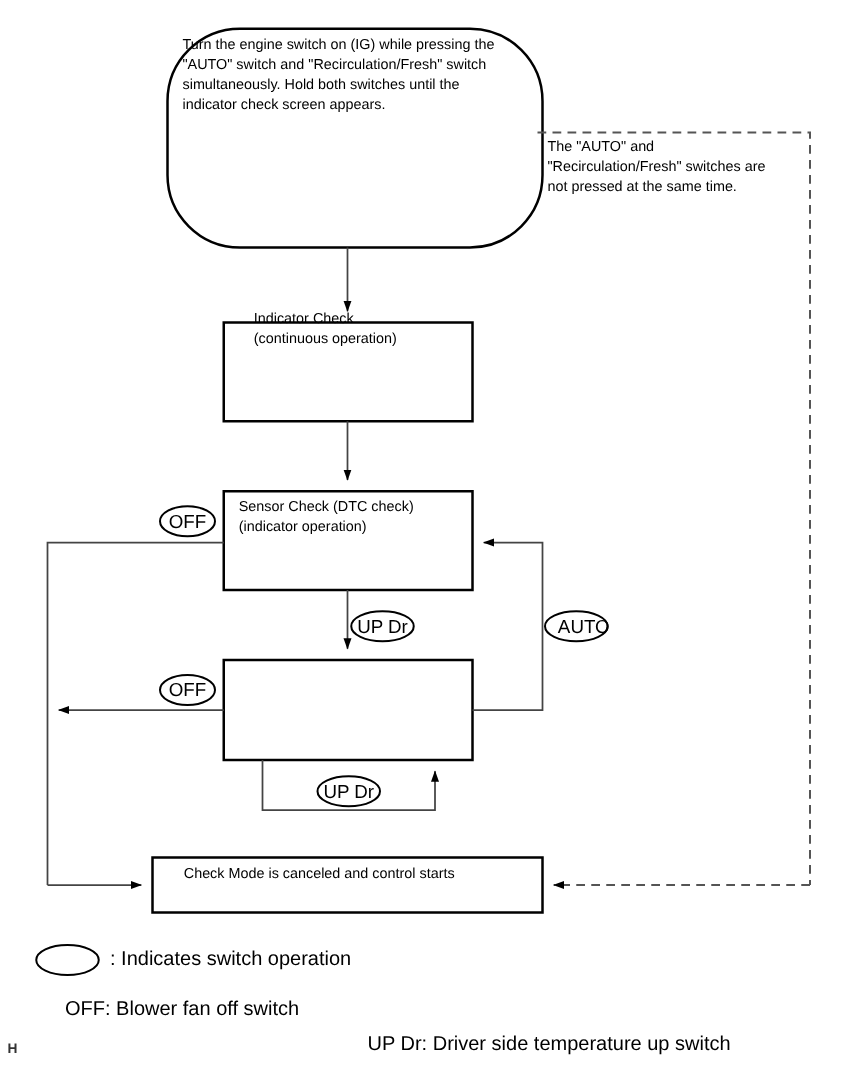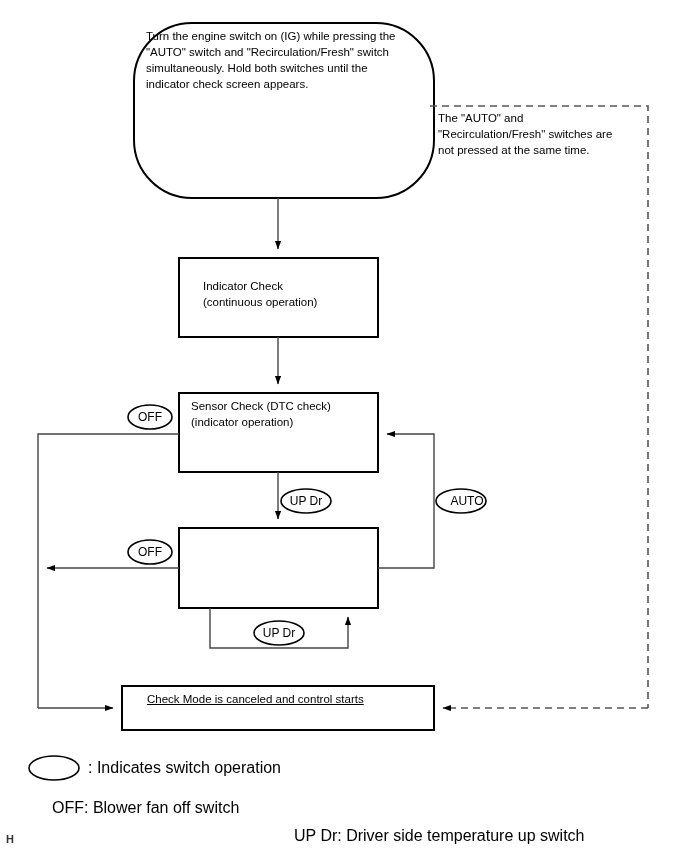--- a/index.html
+++ b/index.html
@@ -37,21 +37,21 @@
     line-height: 16px;
     color: #000000;
     white-space: pre-wrap;
   }
   .nodelabel {
     font-size: 11.5px;
     line-height: 16px;
   }
   .ell-label {
     position: absolute;
-    font-size: 12px;
+    font-size: 15px;
     line-height: 11px;
     text-align: center;
     color: #000000;
     font-family: "Liberation Sans", sans-serif;
   }
   .legend-txt {
     position: absolute;
     font-size: 16px;
     line-height: 15px;
     color: #000000;
@@ -153,28 +153,28 @@
 
   <div class="txt nodelabel" style="left:146px; top:28px; width:282px;">Turn the engine switch on (IG) while pressing the
 "AUTO" switch and "Recirculation/Fresh" switch
 simultaneously. Hold both switches until the
 indicator check screen appears.</div>
 
   <div class="txt" style="left:438px; top:110px; width:206px;">The "AUTO" and
 "Recirculation/Fresh" switches are
 not pressed at the same time.</div>
 
-  <div class="txt nodelabel" style="left:203px; top:278px; width:170px;">Indicator Check
+  <div class="txt nodelabel" style="left:203px; top:247px; width:170px;">Indicator Check
 (continuous operation)</div>
 
   <div class="txt nodelabel" style="left:191px; top:398px; width:180px;">Sensor Check (DTC check)
 (indicator operation)</div>
 
 
-  <div class="txt nodelabel" style="left:147px; top:691px; width:280px;text-decoration:underline;">Check Mode is canceled and control starts</div>
+  <div class="txt nodelabel" style="left:147px; top:691px; width:280px;">Check Mode is canceled and control starts</div>
 
   <div class="ell-label" style="left:128px; top:412px; width:44px;">OFF</div>
 
   <div class="ell-label" style="left:128px; top:547px; width:44px;">OFF</div>
 
   <div class="ell-label" style="left:281px; top:496px; width:50px;">UP Dr</div>
 
   <div class="ell-label" style="left:254px; top:628px; width:50px;">UP Dr</div>
 
   <div class="ell-label" style="left:436px; top:496px; width:62px;">AUTO</div>

